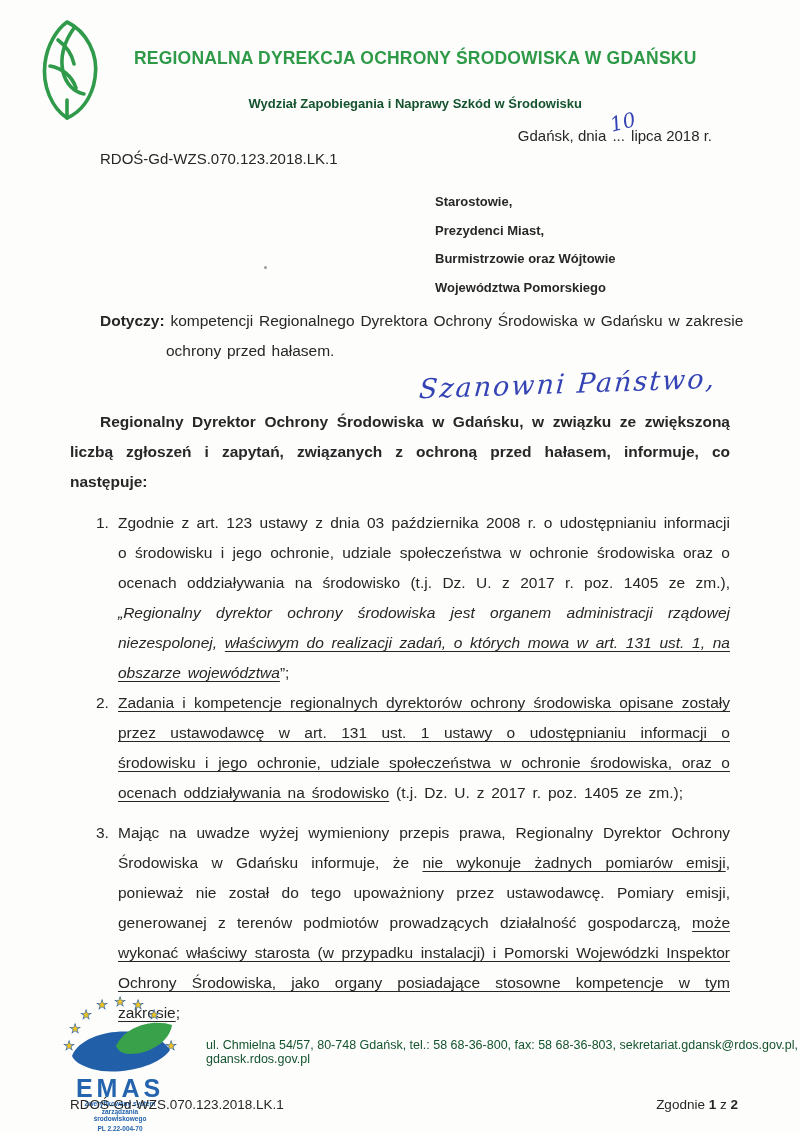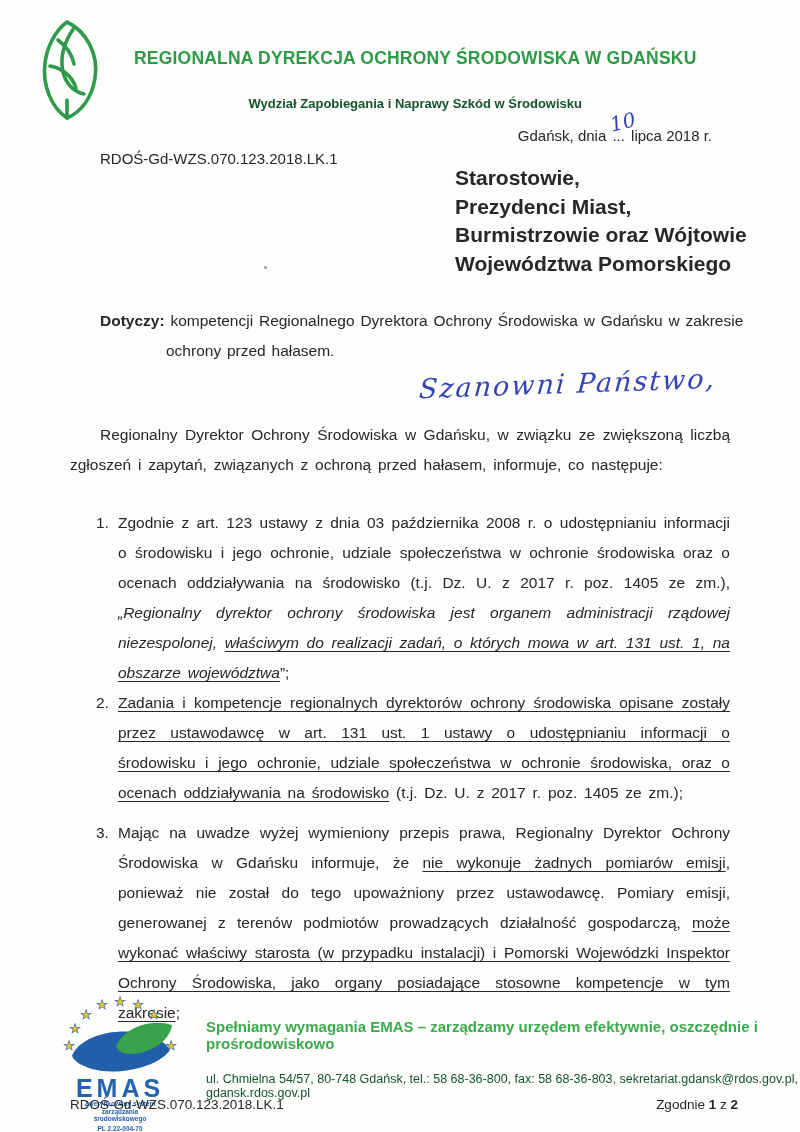--- a/index.html
+++ b/index.html
@@ -17,38 +17,38 @@
   
   .date-row{position:absolute;top:127px;right:88px;font-size:15px;}
   .dots-wrap{position:relative;display:inline-block;padding:0 2px;}
   .hand-day{
     position:absolute;left:0px;top:-17px;
     font-family:"DejaVu Serif",serif;font-style:italic;font-size:20px;
     color:#3544b4;transform:rotate(-14deg);
   }
   .ref-row{position:absolute;top:150px;left:100px;font-size:15px;}
   
-  .addressees{position:absolute;top:164px;left:435px;font-size:21px;font-weight:700;line-height:28.5px;margin-left:20px;}
+  .addressees{position:absolute;top:188px;left:435px;font-size:13px;font-weight:700;line-height:28.5px;}
   
   .subject{
     position:absolute;top:306px;left:100px;width:632px;
     font-size:15.5px;line-height:30px;padding-left:66px;text-indent:-66px;
     word-spacing:1.5px;
   }
   .subject b{font-weight:700;}
   
   .greeting{
     position:absolute;top:368px;right:84px;
     font-family:"DejaVu Serif",serif;font-style:italic;font-size:27px;
     color:#3544b4;letter-spacing:2px;transform:rotate(-2deg) skewX(-6deg);
     white-space:nowrap;
   }
   
   .body-text{font-size:15.5px;line-height:30px;text-align:justify;word-spacing:2.5px;color:#272727;}
-  .intro{position:absolute;top:420px;left:70px;width:660px;text-indent:30px;}
+  .intro{position:absolute;top:407px;left:70px;width:660px;text-indent:30px;font-weight:bold;}
   .item{position:absolute;left:70px;width:660px;display:flex;}
   .item-1{top:508px;} .item-2{top:688px;} .item-3{top:818px;}
   .num{flex:0 0 22px;margin-left:26px;line-height:30px;font-size:15.5px;}
   .item-text{flex:1;}
   .seg-u{text-decoration:underline;text-underline-offset:3px;}
   .seg-i{font-style:italic;}
   
   .footer{position:absolute;top:988px;left:56px;display:flex;}
   .emas-col{width:136px;text-align:center;}
   .emas-word{font-size:25px;font-weight:700;color:#2463ae;letter-spacing:4px;line-height:24px;margin-top:-2px;}
@@ -140,21 +140,20 @@
         <path d="M16 68 C24 48 58 40 84 45 C100 48 110 55 114 62 C102 80 60 88 36 81 C24 77 18 73 16 68 Z" fill="#2160a8"></path>
         <path d="M60 58 C68 40 94 30 116 37 C114 53 94 66 74 66 C67 66 62 63 60 58 Z" fill="#3aa14b"></path>
       </svg>
       <div class="emas-word">EMAS</div>
       <div class="emas-sub">Zweryfikowany system</div>
       <div class="emas-sub">zarządzania</div>
       <div class="emas-sub">środowiskowego</div>
       <div class="emas-sub pl">PL 2.22-004-70</div>
     </div>
     <div class="footer-text">
-      <div class="footer-line1">Spełniamy wymagania EMAS – zarządzamy urzędem efektywnie, oszczędnie i prośrodowiskowo</div>
       <div class="footer-line2">ul. Chmielna 54/57, 80-748 Gdańsk, tel.: 58 68-36-800, fax: 58 68-36-803, sekretariat.gdansk@rdos.gov.pl, gdansk.rdos.gov.pl</div>
     </div>
   </div>
 
   <div class="bottom-row">
     <span>RDOŚ-Gd-WZS.070.123.2018.LK.1</span>
     <span class="page-num">
       <span>Zgodnie</span>
       <b>1</b>
       <span>z</span>

